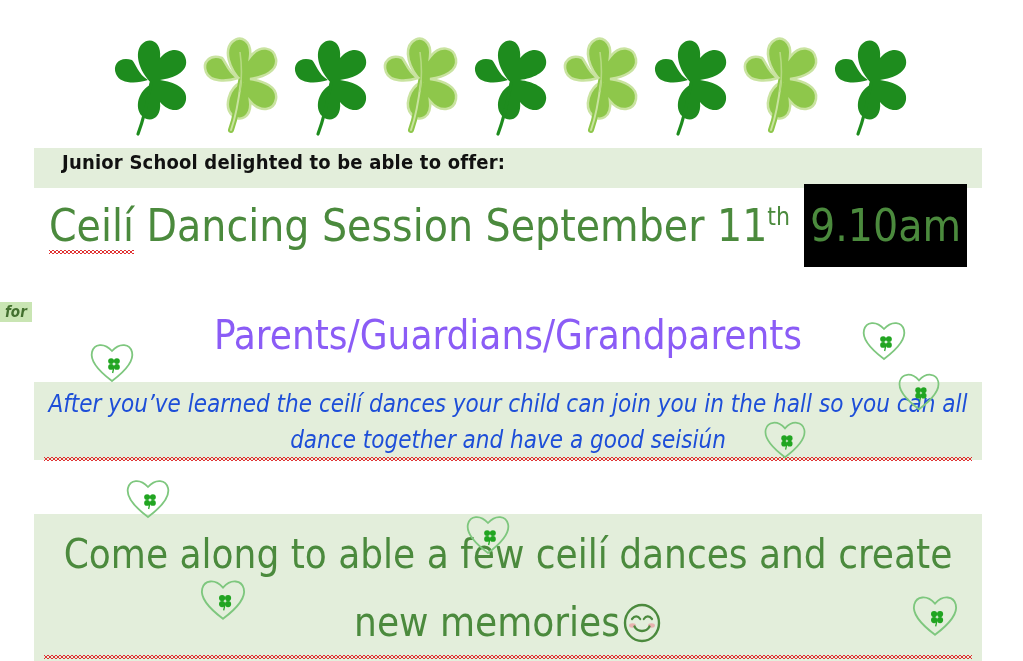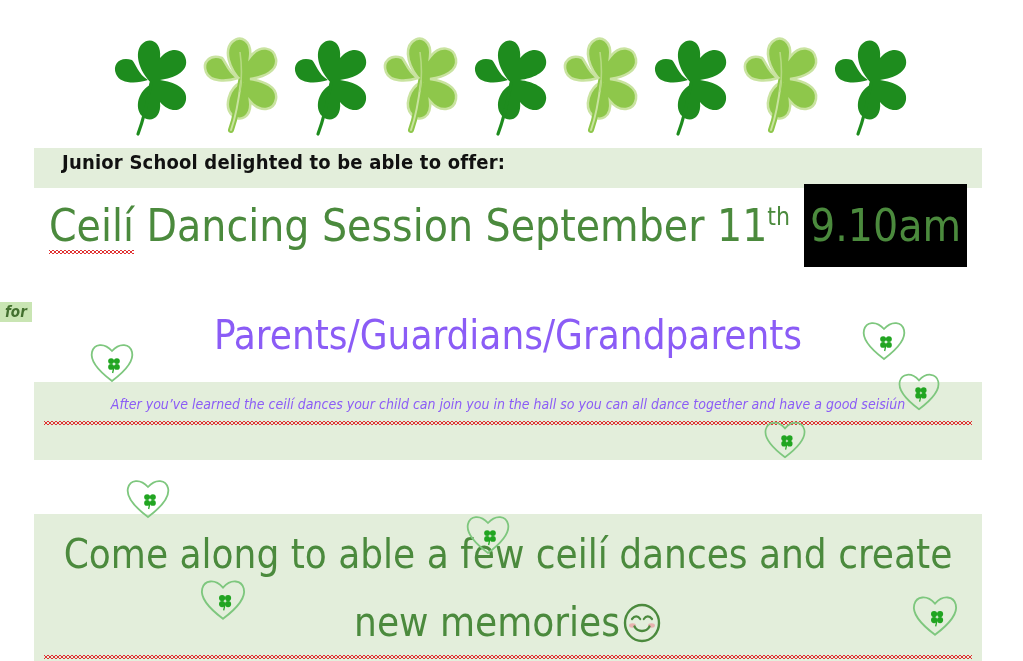--- a/index.html
+++ b/index.html
@@ -115,23 +115,23 @@
     white-space: nowrap;
   }
 
   #body-paragraph {
     position: absolute;
     left: 44px; top: 386px;
     width: 928px;
     text-align: center;
     font-family: "DejaVu Sans Condensed", "Liberation Sans Narrow", "Liberation Sans", sans-serif;
     font-style: italic;
-    font-size: 14px;
+    font-size: 24px;
     line-height: 36px;
-    color: #8b5cf6;
+    color: #1d4ed8;
   }
 
   #closing-paragraph {
     position: absolute;
     left: 44px; top: 520px;
     width: 928px;
     text-align: center;
     font-family: "DejaVu Sans Condensed", "Liberation Sans Narrow", "Liberation Sans", sans-serif;
     font-size: 40px;
     line-height: 68px;

